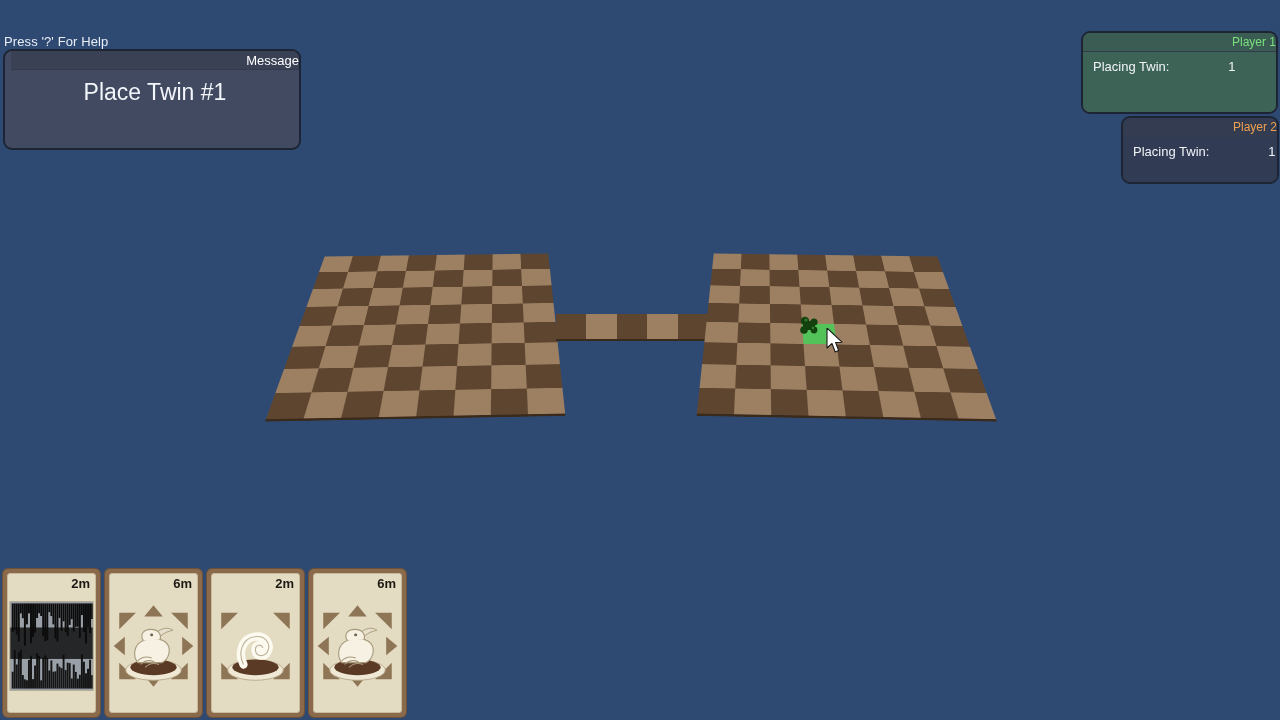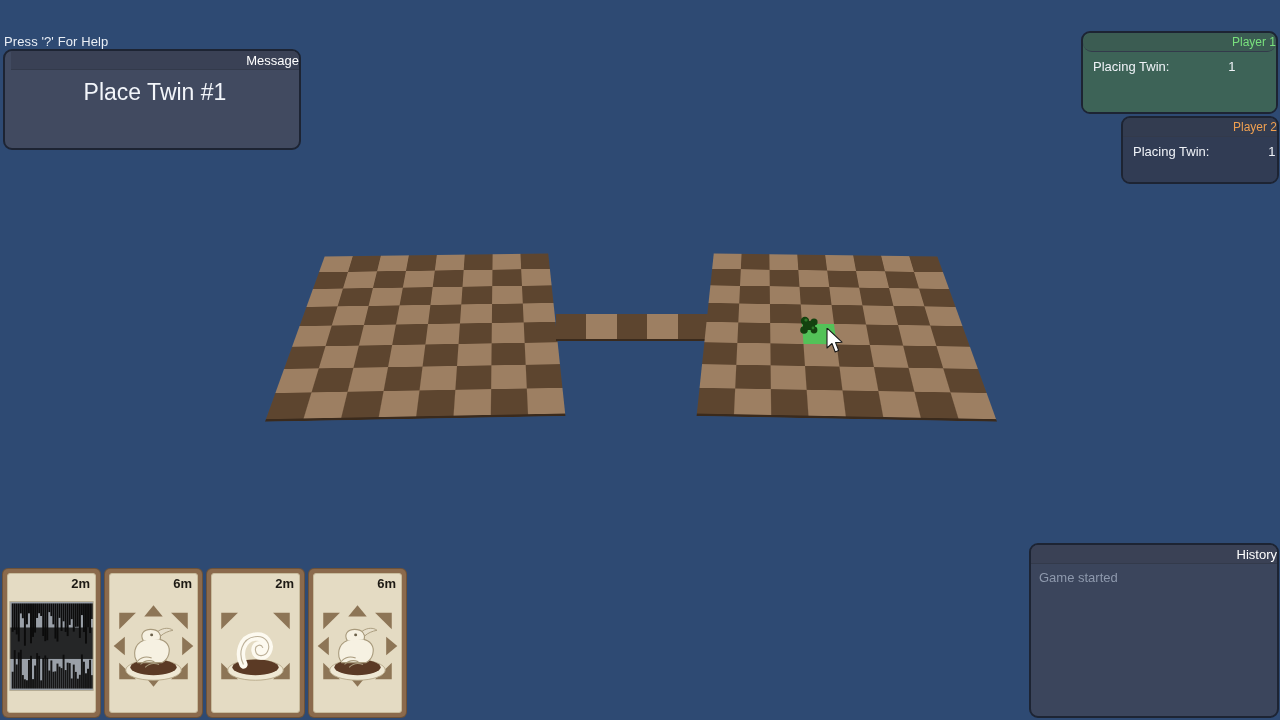--- a/index.html
+++ b/index.html
@@ -98,21 +98,21 @@
   }
 
   #player1-panel {
     left: 1081px;
     top: 31px;
     width: 197px;
     height: 83px;
     background: #3d6357;
     z-index: 3;
   }
-  #player1-panel .panel-header { color: #79e07d; background: #3b5c52; border-radius: 9px; }
+  #player1-panel .panel-header { color: #79e07d; background: #3b5c52; }
   #player1-panel .panel-body { background: #3d6357; }
 
   #player2-panel {
     left: 1121px;
     top: 116px;
     width: 158px;
     height: 68px;
     background: #313c54;
     z-index: 2;
   }
@@ -284,26 +284,20 @@
   <div class="panel player-panel" id="player2-panel">
     <div class="panel-header noselect">Player 2</div>
     <div class="panel-body">
       <div class="stat-row">
         <span class="stat-label">Placing Twin:</span>
         <span class="stat-value">1</span>
       </div>
     </div>
   </div>
 
-  <div class="panel" id="history-panel">
-    <div class="panel-header noselect">History</div>
-    <div class="panel-body" id="history-list">
-        <div class="history-entry">Game started</div>
-      </div>
-  </div>
 
   <div id="board-area">
 
     <div class="board-wrap" id="board-left">
       <div class="board" id="board-left-grid">
           <div class="sq-l"></div>
           <div class="sq-d"></div>
           <div class="sq-l"></div>
           <div class="sq-d"></div>
           <div class="sq-l"></div>

